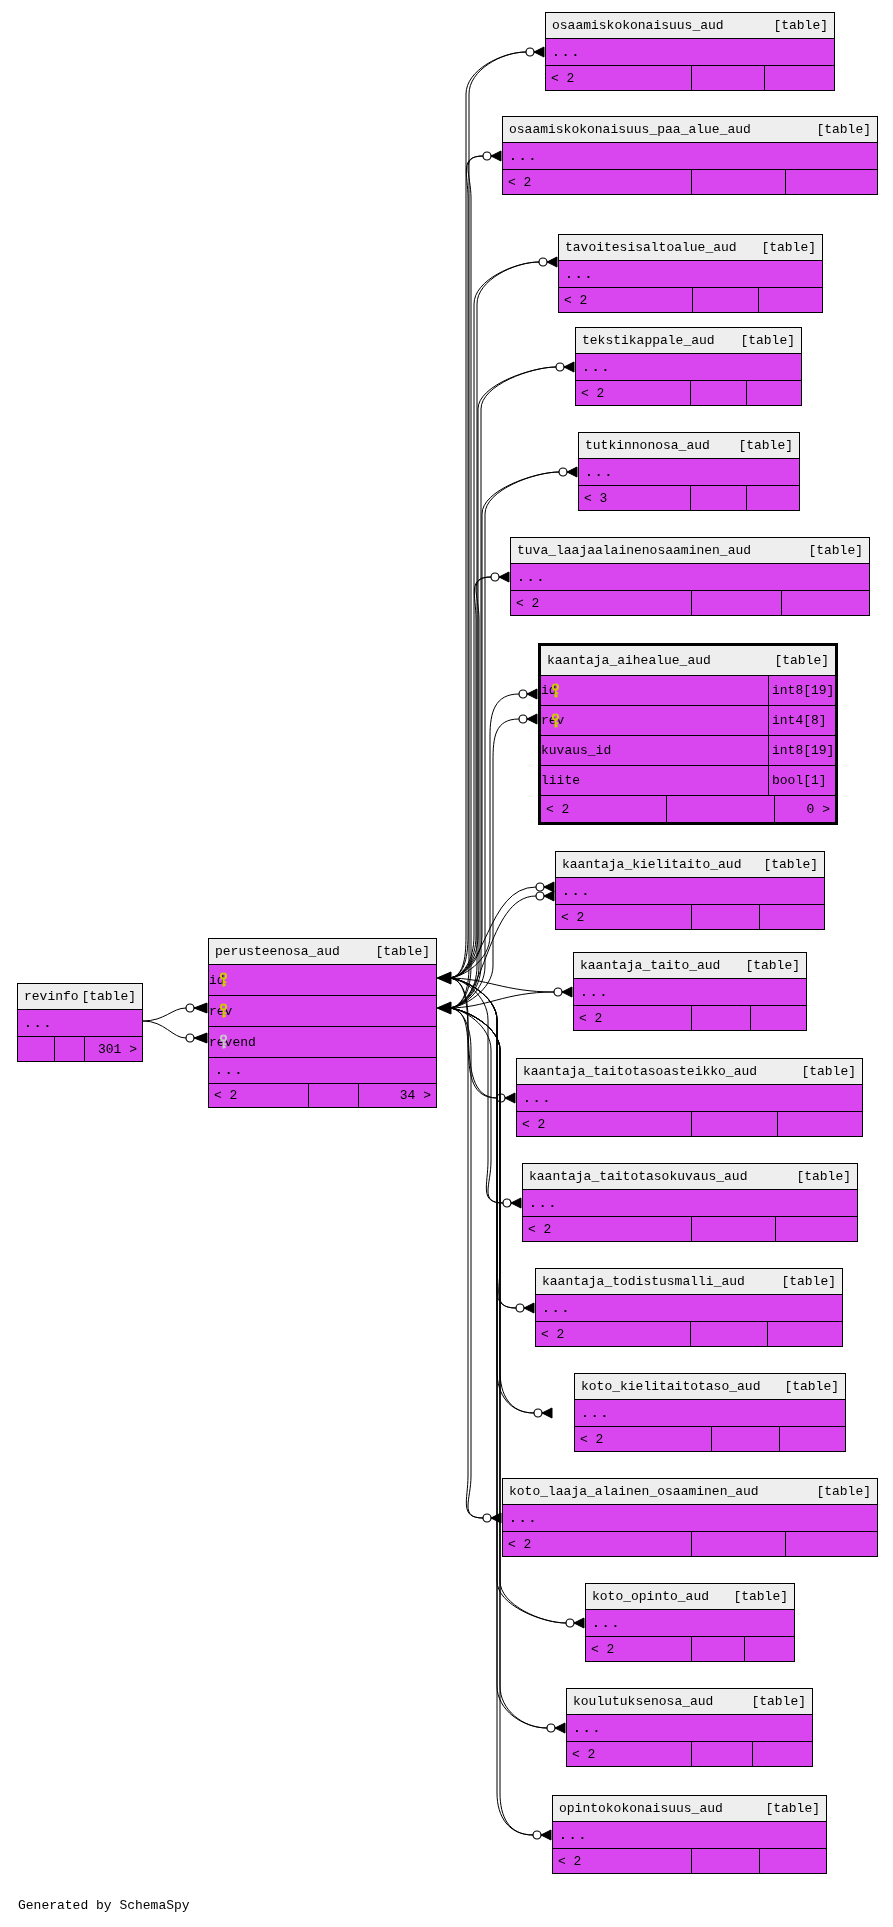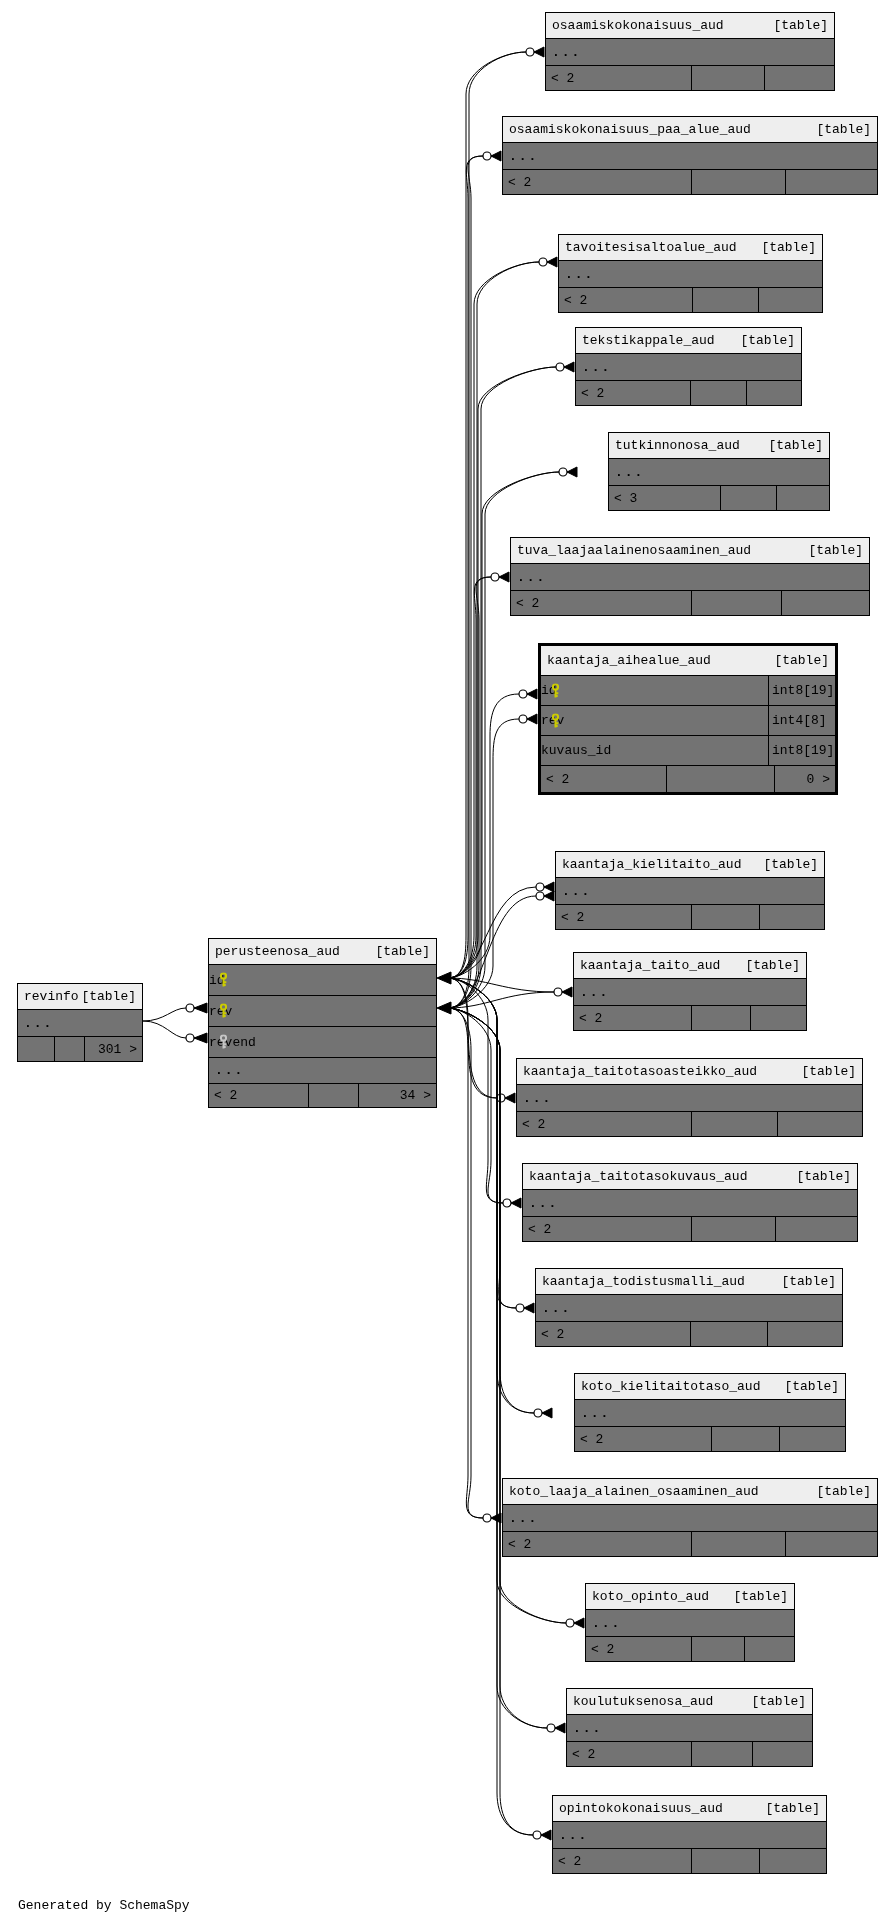--- a/index.html
+++ b/index.html
@@ -9,21 +9,21 @@
     font-family:"Liberation Mono","DejaVu Sans Mono",monospace;
     color:#000;
   }
   #edges { position:absolute; left:0; top:0; z-index:1; }
   #edges path { fill:none; stroke:#000; stroke-width:1; }
   #edges .crow { fill:#000; stroke:#000; }
   #edges .dot { fill:#fff; stroke:#000; stroke-width:1.2; }
   #tables { position:absolute; left:0; top:0; width:100%; height:100%; z-index:2; }
   .tbl {
     position:absolute; box-sizing:border-box;
-    border:1px solid #000; background:#737373; font-size:13px;
+    border:1px solid #000; background:#d946ef; font-size:13px;
   }
   .tbl.hl { border-width:3px; }
   .hdr {
     background:#eeeeee; border-bottom:1px solid #000;
     display:flex; justify-content:space-between; align-items:center;
     padding:0 6px; white-space:nowrap; overflow:hidden;
   }
   .row {
     position:relative; border-bottom:1px solid #000;
     display:flex; align-items:center; white-space:nowrap;
@@ -236,21 +236,21 @@
           <span>tekstikappale_aud</span>
           <span>[table]</span>
         </div>
         <div class="row ell" style="height:26px">...</div>
         <div class="ftr" style="height:24px">
           <div class="fc l" style="width:114px">&lt; 2</div>
           <div class="fc" style="width:56px"></div>
           <div class="fc r" style="flex:1"></div>
         </div>
       </div>
-      <div class="tbl" style="left: 608px; top: 432px; width: 222px;">
+      <div class="tbl" style="left: 578px; top: 432px; width: 222px;">
         <div class="hdr" style="height:25px">
           <span>tutkinnonosa_aud</span>
           <span>[table]</span>
         </div>
         <div class="row ell" style="height:26px">...</div>
         <div class="ftr" style="height:24px">
           <div class="fc l" style="width:111px">&lt; 3</div>
           <div class="fc" style="width:56px"></div>
           <div class="fc r" style="flex:1"></div>
         </div>
@@ -285,20 +285,24 @@
               <circle cx="5.5" cy="3.4" r="2.6" fill="none" stroke="#cccc00" stroke-width="2"></circle>
               <path d="M5.5 6 L5.5 14 M5.5 9.8 L8.3 9.8 M5.5 12.6 L7.7 12.6" stroke="#cccc00" stroke-width="2" fill="none"></path>
             </svg></span>
           <span class="cname">rev</span>
           <span class="ctype" style="width:67px">int4[8]</span>
         </div>
         <div class="row" style="height:29px">
           <span class="cname">kuvaus_id</span>
           <span class="ctype" style="width:67px">int8[19]</span>
         </div>
+        <div class="row" style="height:29px">
+          <span class="cname">liite</span>
+          <span class="ctype" style="width:67px">bool[1]</span>
+        </div>
         <div class="ftr" style="height:26px">
           <div class="fc l" style="width:125px">&lt; 2</div>
           <div class="fc" style="width:108px"></div>
           <div class="fc r" style="flex:1">0 &gt;</div>
         </div>
       </div>
       <div class="tbl" style="left: 555px; top: 851px; width: 270px;">
         <div class="hdr" style="height:25px">
           <span>kaantaja_kielitaito_aud</span>
           <span>[table]</span>

